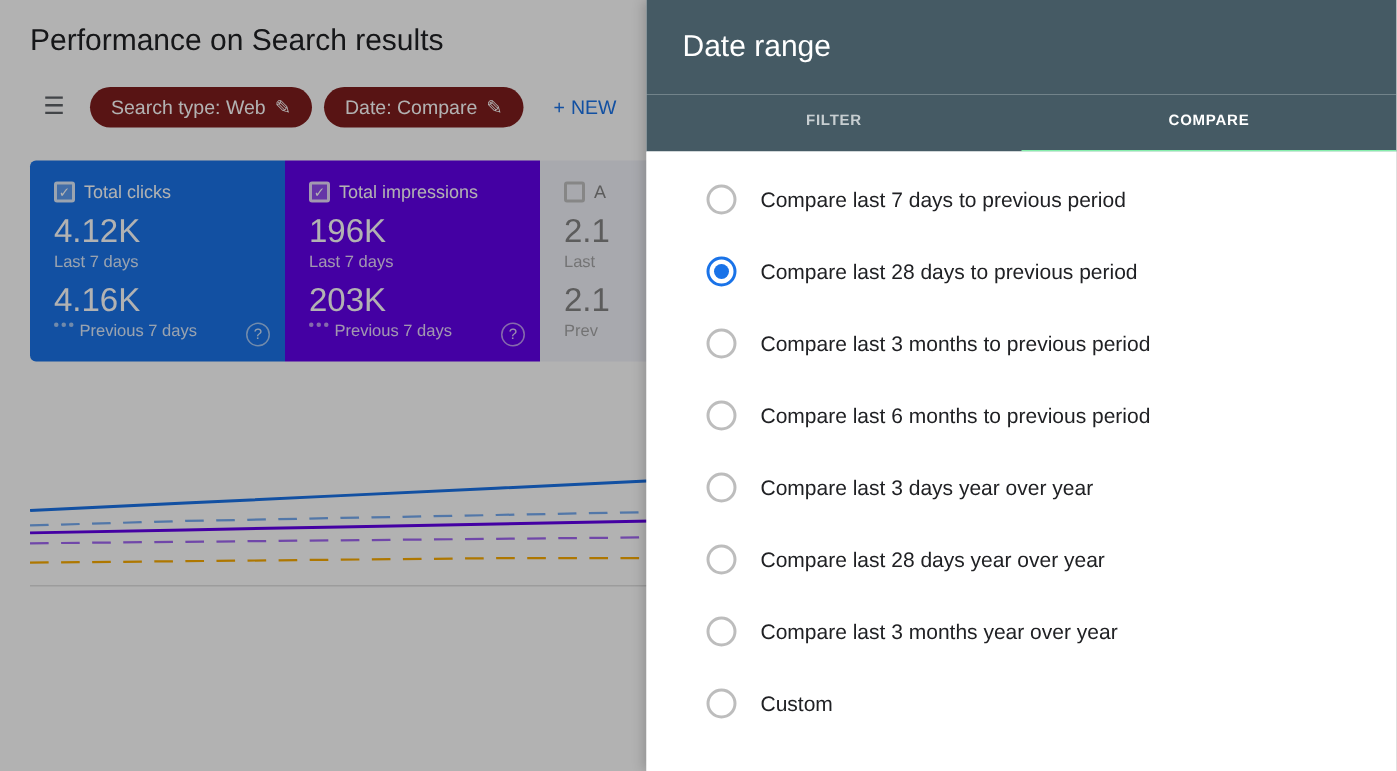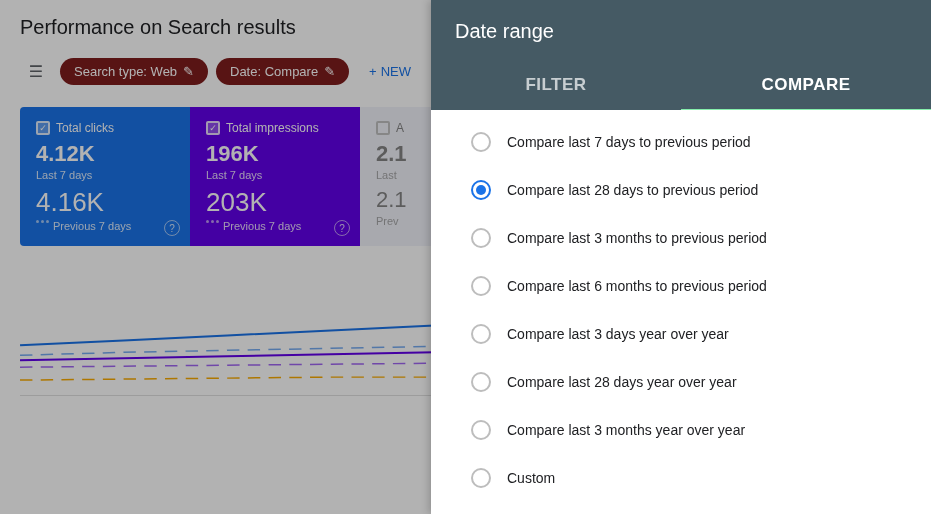--- a/index.html
+++ b/index.html
@@ -119,32 +119,32 @@
       border-radius: 2px;
       display: flex;
       align-items: center;
       justify-content: center;
       font-size: 9px;
       color: #fff;
     }
 
     .metric-value {
       font-size: 22px;
-      font-weight: 700;
+      font-weight: 400;
       margin-bottom: 2px;
     }
 
     .metric-label {
       font-size: 11px;
       opacity: 0.85;
       margin-bottom: 6px;
     }
 
     .metric-value2 {
-      font-size: 26px;
+      font-size: 22px;
       font-weight: 400;
       margin-bottom: 2px;
     }
 
     .metric-label2 {
       font-size: 11px;
       opacity: 0.85;
       display: flex;
       align-items: flex-start;
       gap: 4px;
@@ -228,21 +228,21 @@
 
     .modal-tabs {
       display: flex;
       background: #455a64;
     }
 
     .modal-tab {
       flex: 1;
       text-align: center;
       padding: 12px;
-      font-size: 17px;
+      font-size: 10px;
       font-weight: 600;
       color: rgba(255,255,255,0.7);
       cursor: pointer;
       letter-spacing: 0.5px;
       border-bottom: 3px solid transparent;
     }
 
     .modal-tab.active {
       color: #fff;
       border-bottom: 1px solid #86efac;

